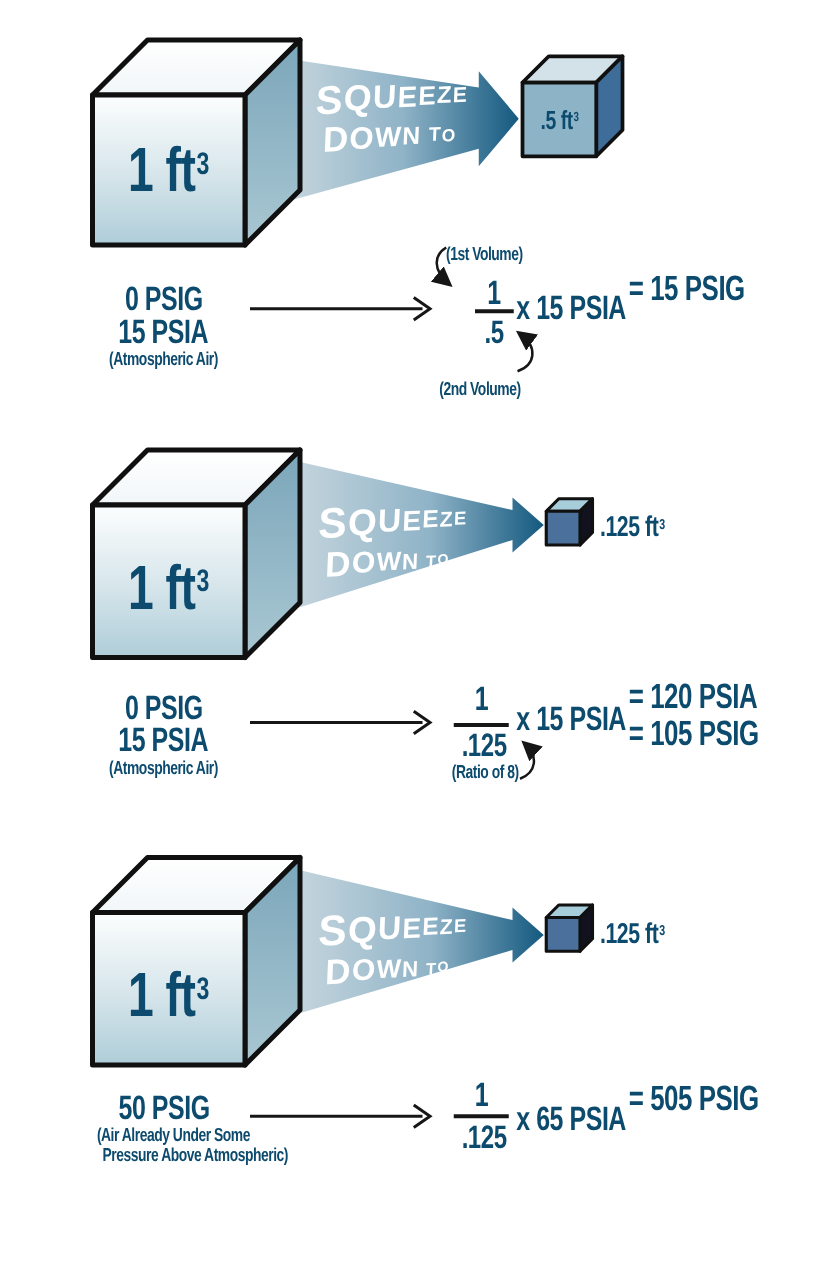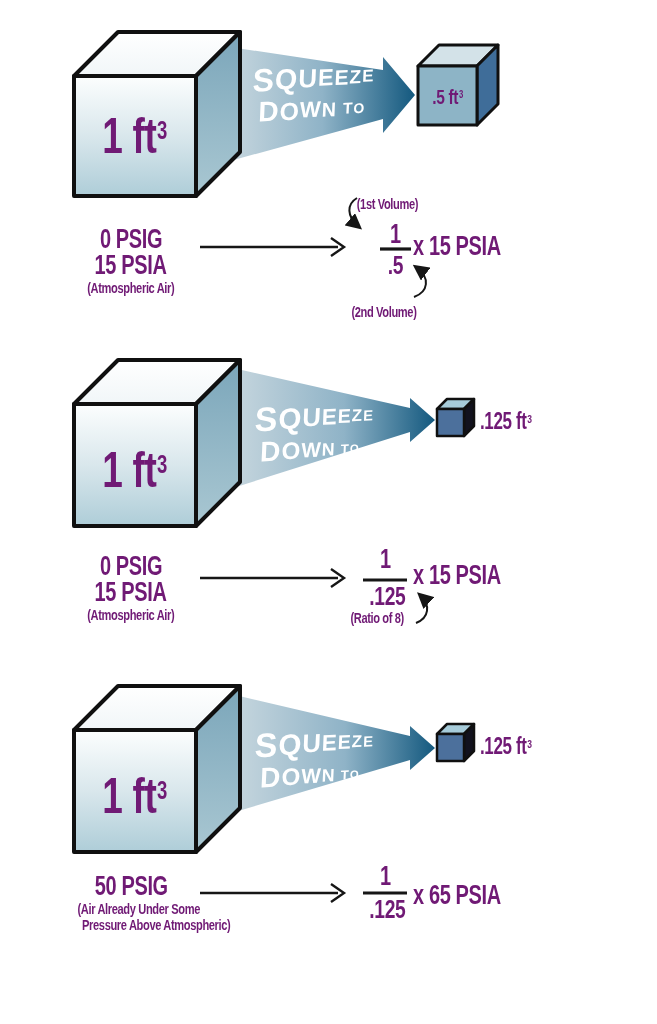--- a/index.html
+++ b/index.html
@@ -1,20 +1,20 @@
 <!DOCTYPE html>
 <html><head>
 <meta charset="utf-8">
 <style>
   html,body{margin:0;padding:0;background:#ffffff;}
   body{width:657px;height:1024px;position:relative;font-family:"Liberation Sans","DejaVu Sans",sans-serif;}
   .canvas{position:absolute;left:0;top:0;width:657px;height:1024px;background:#ffffff;overflow:hidden;}
   .panel{position:absolute;left:0;width:657px;}
   .layer{position:absolute;left:0;top:0;}
-  .t{position:absolute;color:#701a75;text-align:center;}
+  .t{position:absolute;color:#0c4a6e;text-align:center;}
   .t.left{text-align:left;}
   .cond{display:inline-block;transform:scaleX(.74);transform-origin:center;white-space:nowrap;font-weight:700;letter-spacing:-.5px;}
   .t.left .cond{transform-origin:left center;}
   sup{font-size:.5em;vertical-align:baseline;position:relative;top:-.55em;margin-left:1px;}
   .cube-label{font-size:50px;line-height:52px;}
   .small-label-1{font-size:21px;line-height:21px;}
   .small-label-2{font-size:23px;line-height:23px;}
   .p-line{font-size:27px;line-height:26px;}
   .note{font-size:15px;line-height:16px;margin-top:2px;}
   .frac{font-size:27px;line-height:24px;}
@@ -104,20 +104,21 @@
     </div>
     <div class="t den" style="left:375px;top:253px;width:40px;">
       <span class="cond">.5</span>
     </div>
 
     <div class="t left mult" style="left:413px;top:233px;">
       <span class="cond">x 15 PSIA</span>
     </div>
 
     <div class="t left" style="left:503px;top:218px;">
+      <div class="res-line"><span class="cond">= 15 PSIG</span></div>
     </div>
 
     <div class="t ann" style="left:340px;top:284px;width:80px;margin-top:20px;">
       <span class="cond">(2nd Volume)</span>
     </div>
   </section>
 
   <section class="panel" style="top:340px;height:320px;">
     <svg class="layer" width="657" height="320" viewBox="0 0 657 320">
       <defs>
@@ -185,22 +186,26 @@
       <span class="cond">1</span>
     </div>
     <div class="t den" style="left:363px;top:244px;width:44px;">
       <span class="cond">.125</span>
     </div>
 
     <div class="t left mult" style="left:413px;top:222px;">
       <span class="cond">x 15 PSIA</span>
     </div>
 
-
-    <div class="t ann" style="left:341px;top:270px;width:72px;">
+    <div class="t left" style="left:503px;top:204px;">
+      <div class="res-line"><span class="cond">= 120 PSIA</span></div>
+      <div class="res-line" style="margin-top:5px;"><span class="cond">= 105 PSIG</span></div>
+    </div>
+
+    <div class="t ann" style="left:352px;top:270px;width:72px;">
       <span class="cond">(Ratio of 8)</span>
     </div>
   </section>
 
   <section class="panel" style="top:660px;height:364px;">
     <svg class="layer" width="657" height="364" viewBox="0 0 657 364">
       <defs>
         <linearGradient id="front3" x1="0" y1="0" x2="0" y2="1">
           <stop offset="0" stop-color="#fcfefe"></stop>
             <stop offset=".5" stop-color="#d9e7ec"></stop>
@@ -262,16 +267,17 @@
     </div>
     <div class="t den" style="left:363px;top:237px;width:44px;">
       <span class="cond">.125</span>
     </div>
 
     <div class="t left mult" style="left:413px;top:222px;">
       <span class="cond">x 65 PSIA</span>
     </div>
 
     <div class="t left" style="left:503px;top:203px;">
+      <div class="res-line" style="margin-top:3px;"><span class="cond">= 505 PSIG</span></div>
     </div>
   </section>
 
 </div>
 
 </body></html>

